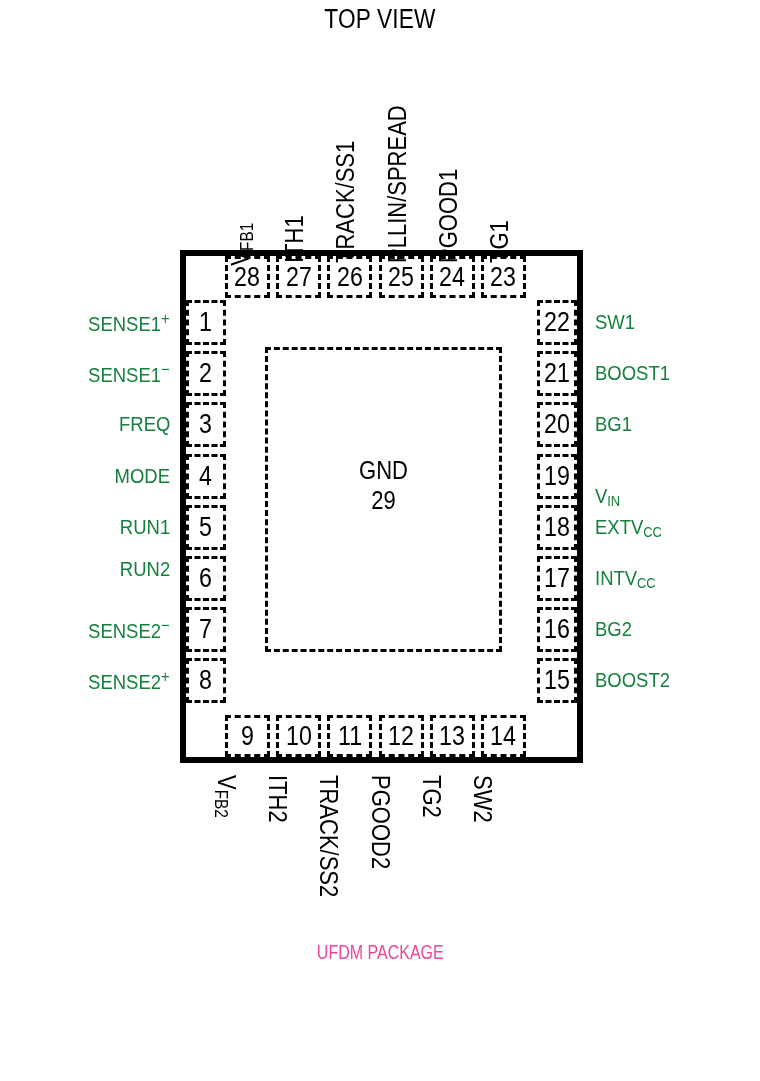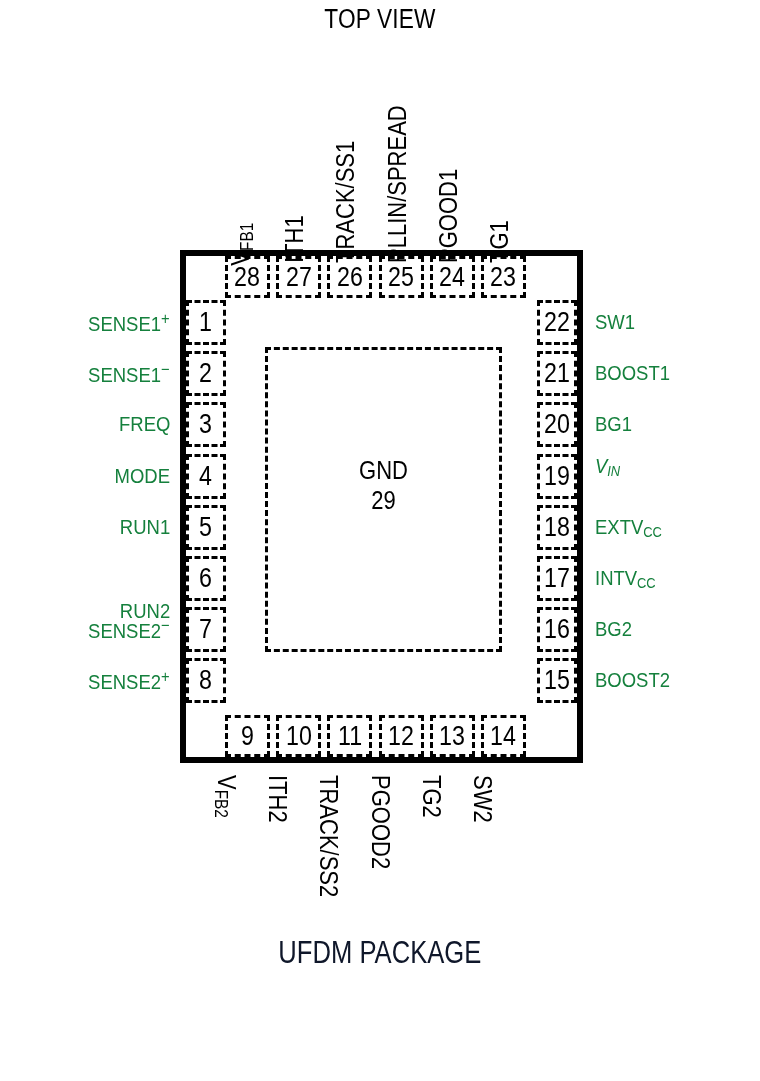--- a/index.html
+++ b/index.html
@@ -146,24 +146,24 @@
 
   
   #caption {
     position: absolute;
     left: 0;
     top: 935px;
     width: 760px;
     text-align: center;
   }
   .cap-line {
-    font-size: 32px;
+    font-size: 20px;
     line-height: 35px;
     white-space: nowrap;
-    color: #0f172a;
+    color: #ec4899;
   }
   .cap-line .t {
     display: inline-block;
     transform: scaleX(0.80);
     transform-origin: center center;
   }
   .cap-line sub { font-size: 0.72em; vertical-align: -0.20em; }
   #cap-line-4 .t { transform: scaleX(0.795); }
 </style>
 </head>
@@ -196,21 +196,21 @@
       <span>4</span>
     </div>
     <div class="pin-label label-left" style="right: 590px; top: 464.6px;"><span class="t">MODE</span></div>
     <div class="pin pin-v" style="left: 186px; top: 504.8px;">
       <span>5</span>
     </div>
     <div class="pin-label label-left" style="right: 590px; top: 515.8px;"><span class="t">RUN1</span></div>
     <div class="pin pin-v" style="left: 186px; top: 556px;">
       <span>6</span>
     </div>
-    <div class="pin-label label-left" style="right: 590px; top: 600px;"><span class="t">RUN2</span></div>
+    <div class="pin-label label-left" style="right: 590px; top: 558px;"><span class="t">RUN2</span></div>
     <div class="pin pin-v" style="left: 186px; top: 607.2px;">
       <span>7</span>
     </div>
     <div class="pin-label label-left" style="right: 590px; top: 618.2px;"><span class="t">SENSE2<sup>−</sup></span></div>
     <div class="pin pin-v" style="left: 186px; top: 658.4px;">
       <span>8</span>
     </div>
     <div class="pin-label label-left" style="right: 590px; top: 669.4px;"><span class="t">SENSE2<sup>+</sup></span></div>
     <div class="pin pin-v" style="left: 537px; top: 300px;">
       <span>22</span>
@@ -220,21 +220,21 @@
       <span>21</span>
     </div>
     <div class="pin-label" style="left: 595px; top: 362.2px;"><span class="t">BOOST1</span></div>
     <div class="pin pin-v" style="left: 537px; top: 402.4px;">
       <span>20</span>
     </div>
     <div class="pin-label" style="left: 595px; top: 413.4px;"><span class="t">BG1</span></div>
     <div class="pin pin-v" style="left: 537px; top: 453.6px;">
       <span>19</span>
     </div>
-    <div class="pin-label" style="left: 595px; top: 455px; font-style: italic;"><span class="t">V<sub>IN</sub></span></div>
+    <div class="pin-label" style="left: 595px; top: 485px;"><span class="t">V<sub>IN</sub></span></div>
     <div class="pin pin-v" style="left: 537px; top: 504.8px;">
       <span>18</span>
     </div>
     <div class="pin-label" style="left: 595px; top: 515.8px;"><span class="t">EXTV<sub>CC</sub></span></div>
     <div class="pin pin-v" style="left: 537px; top: 556px;">
       <span>17</span>
     </div>
     <div class="pin-label" style="left: 595px; top: 567px; text-decoration: underline;"><span class="t">INTV<sub>CC</sub></span></div>
     <div class="pin pin-v" style="left: 537px; top: 607.2px;">
       <span>16</span>

